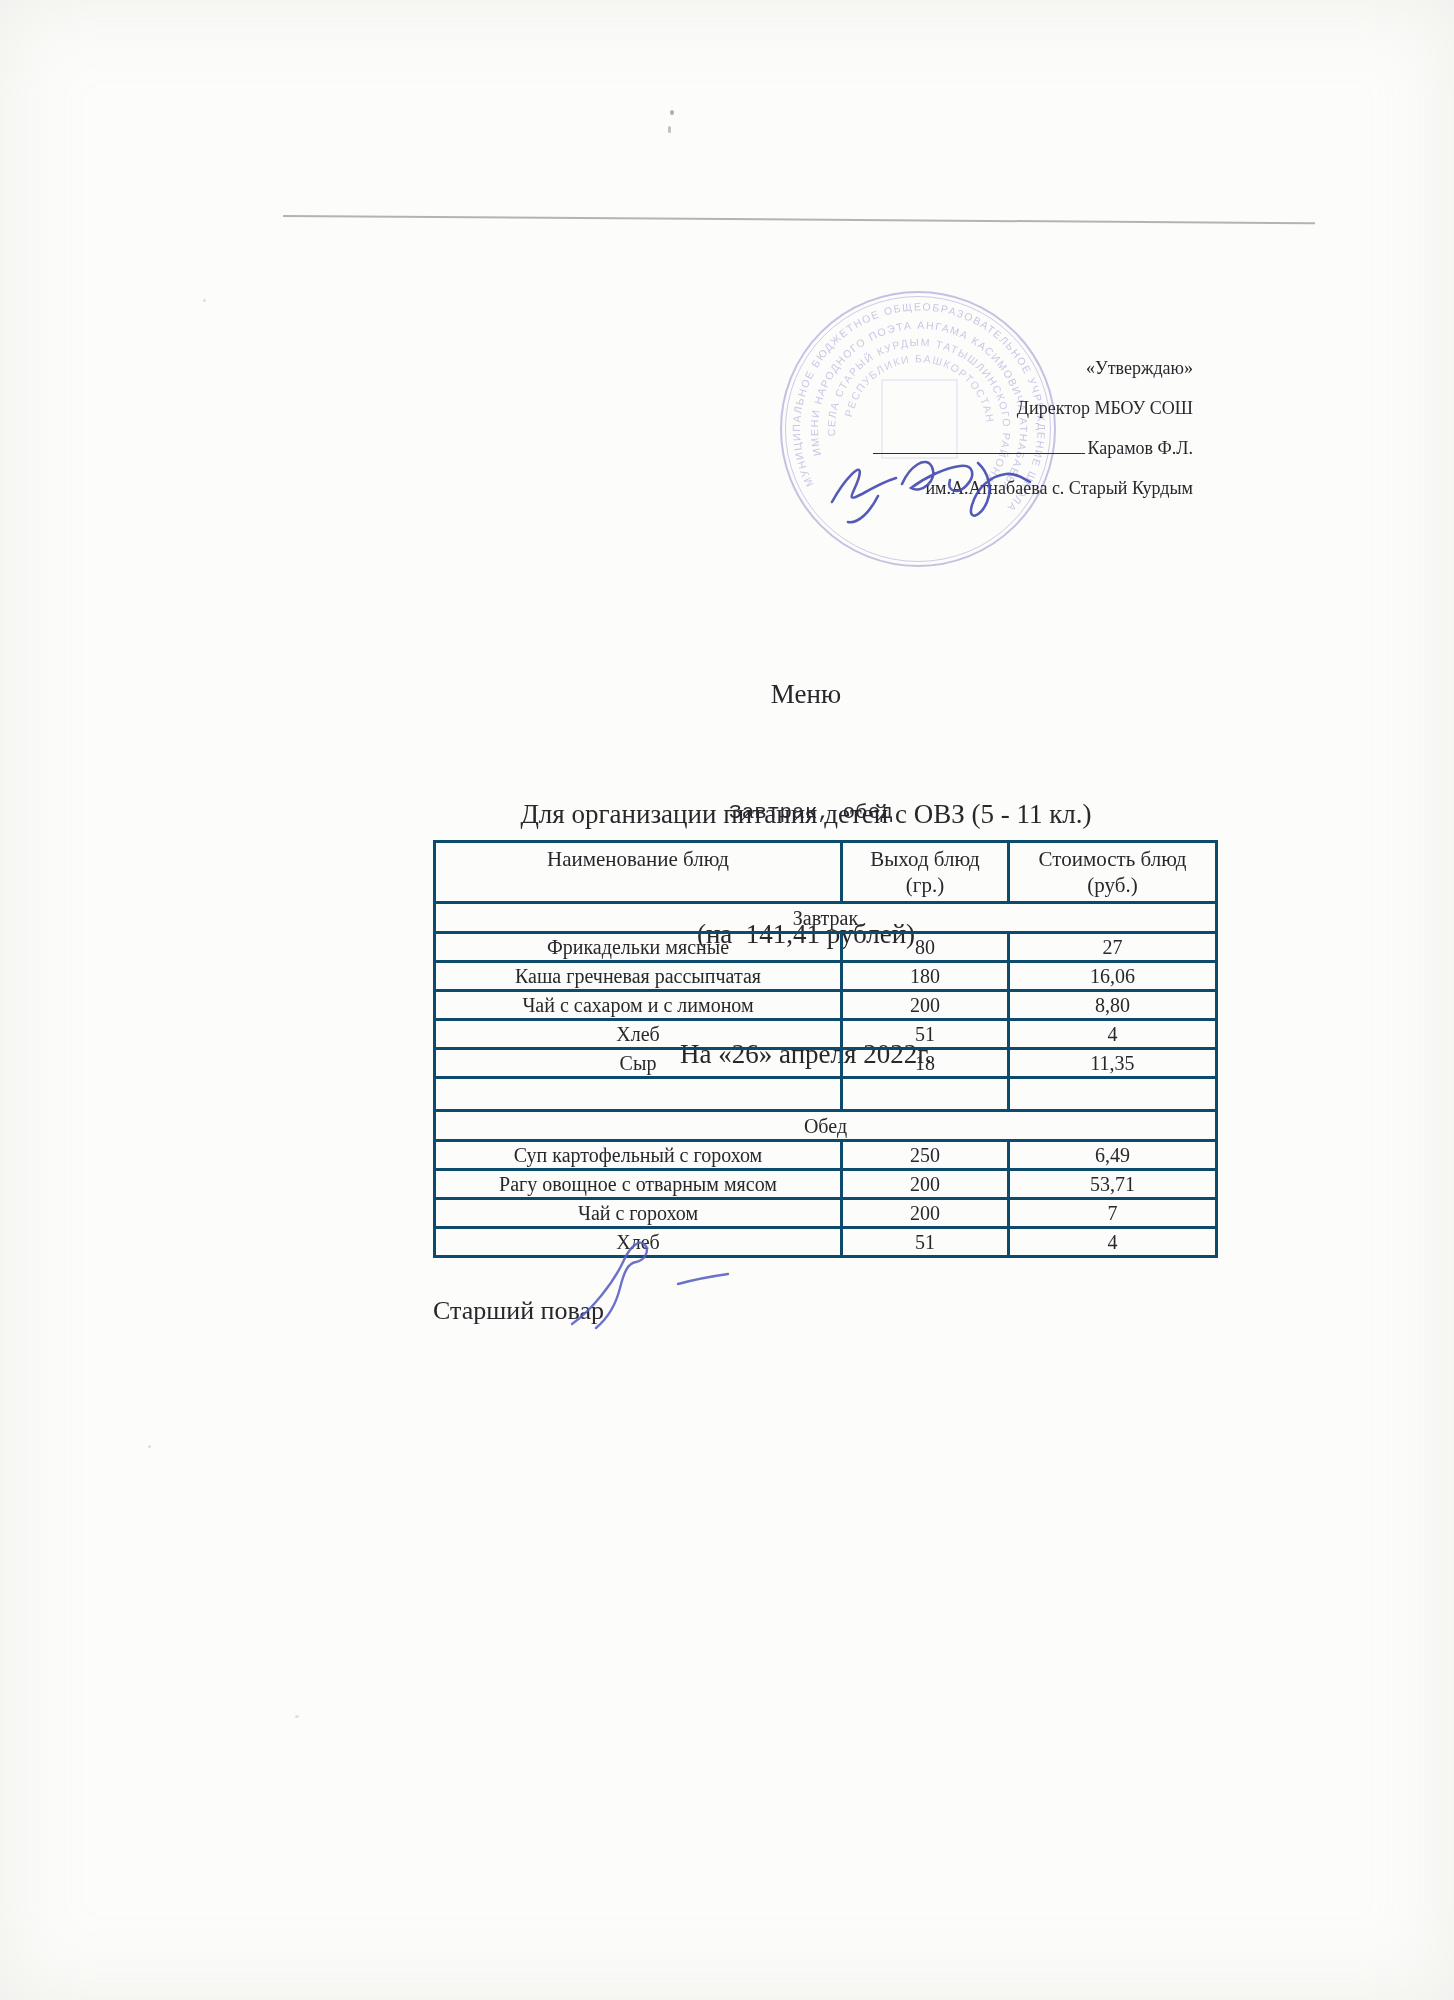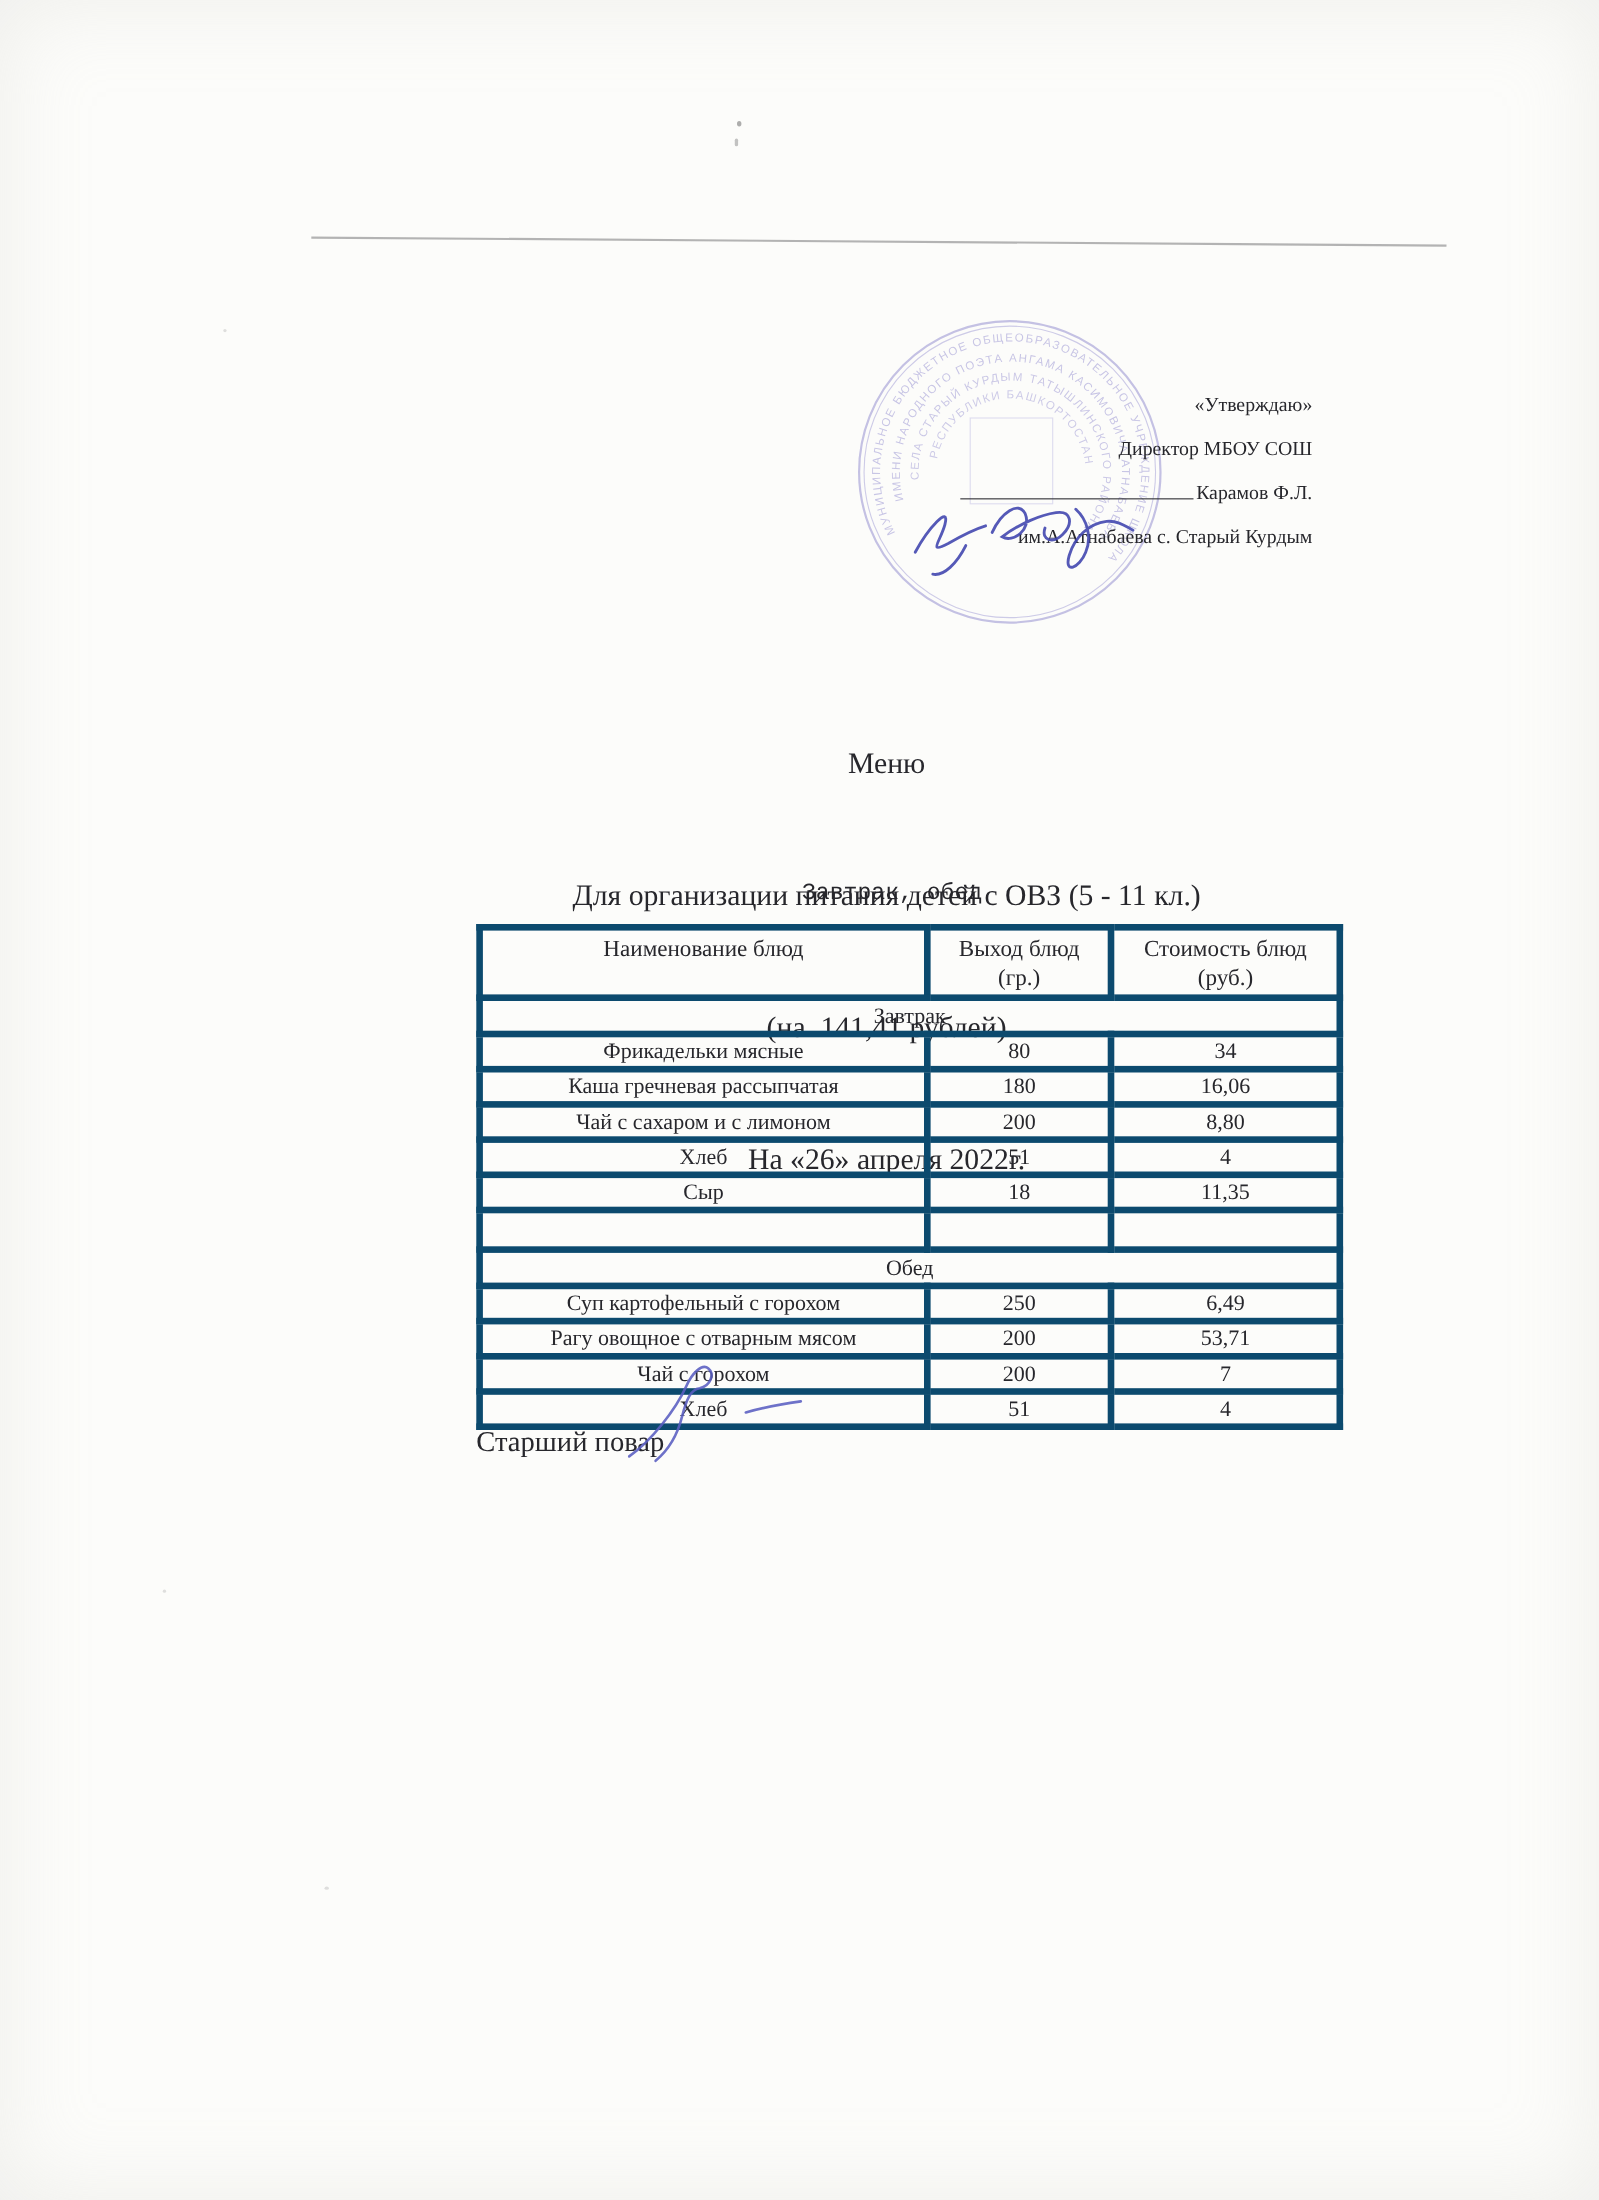--- a/index.html
+++ b/index.html
@@ -42,21 +42,21 @@
   .table-caption{
     position:absolute;left:420px;top:801px;width:782px;
     text-align:center;font-size:21px;font-family:Liberation Mono, monospace;
   }
   
   table.menu{
     position:absolute;left:433px;top:840px;width:782px;
     border-collapse:collapse;table-layout:fixed;
   }
   table.menu th,table.menu td{
-    border:6px solid #0c4a6e;
+    border:3px solid #0c4a6e;
     font-weight:normal;text-align:center;vertical-align:middle;
     font-size:20px;line-height:26px;padding:0;
     overflow:hidden;white-space:nowrap;
   }
   table.menu th{font-size:21px;vertical-align:top;padding-top:3px;height:55px;}
   tr.row-item td{height:26px;}
   tr.row-section td{height:27px;}
   tr.row-empty td{height:30px;}
   
   .footer-label{position:absolute;left:433px;top:1256px;font-size:26px;margin-top:40px;}
@@ -142,21 +142,21 @@
           <div>Стоимость блюд</div>
           <div>(руб.)</div>
         </th>
       </tr>
       <tr class="row-section">
         <td colspan="3">Завтрак</td>
       </tr>
       <tr class="row-item">
         <td>Фрикадельки мясные</td>
         <td>80</td>
-        <td>34</td>
+        <td>27</td>
       </tr>
       <tr class="row-item">
         <td>Каша гречневая рассыпчатая</td>
         <td>180</td>
         <td>16,06</td>
       </tr>
       <tr class="row-item">
         <td>Чай с сахаром и с лимоном</td>
         <td>200</td>
         <td>8,80</td>

